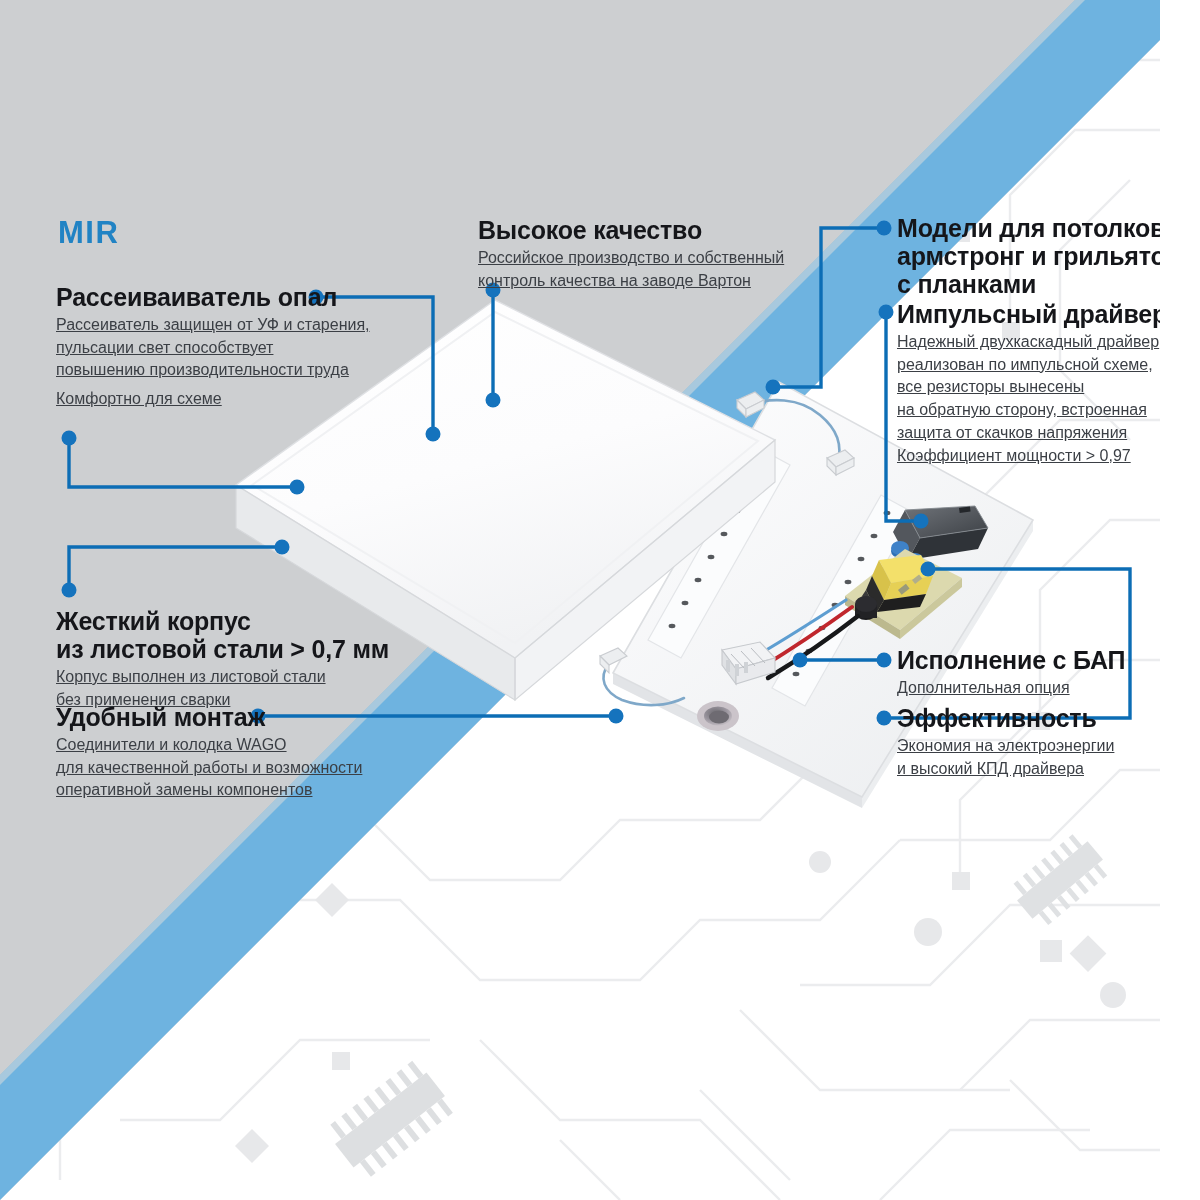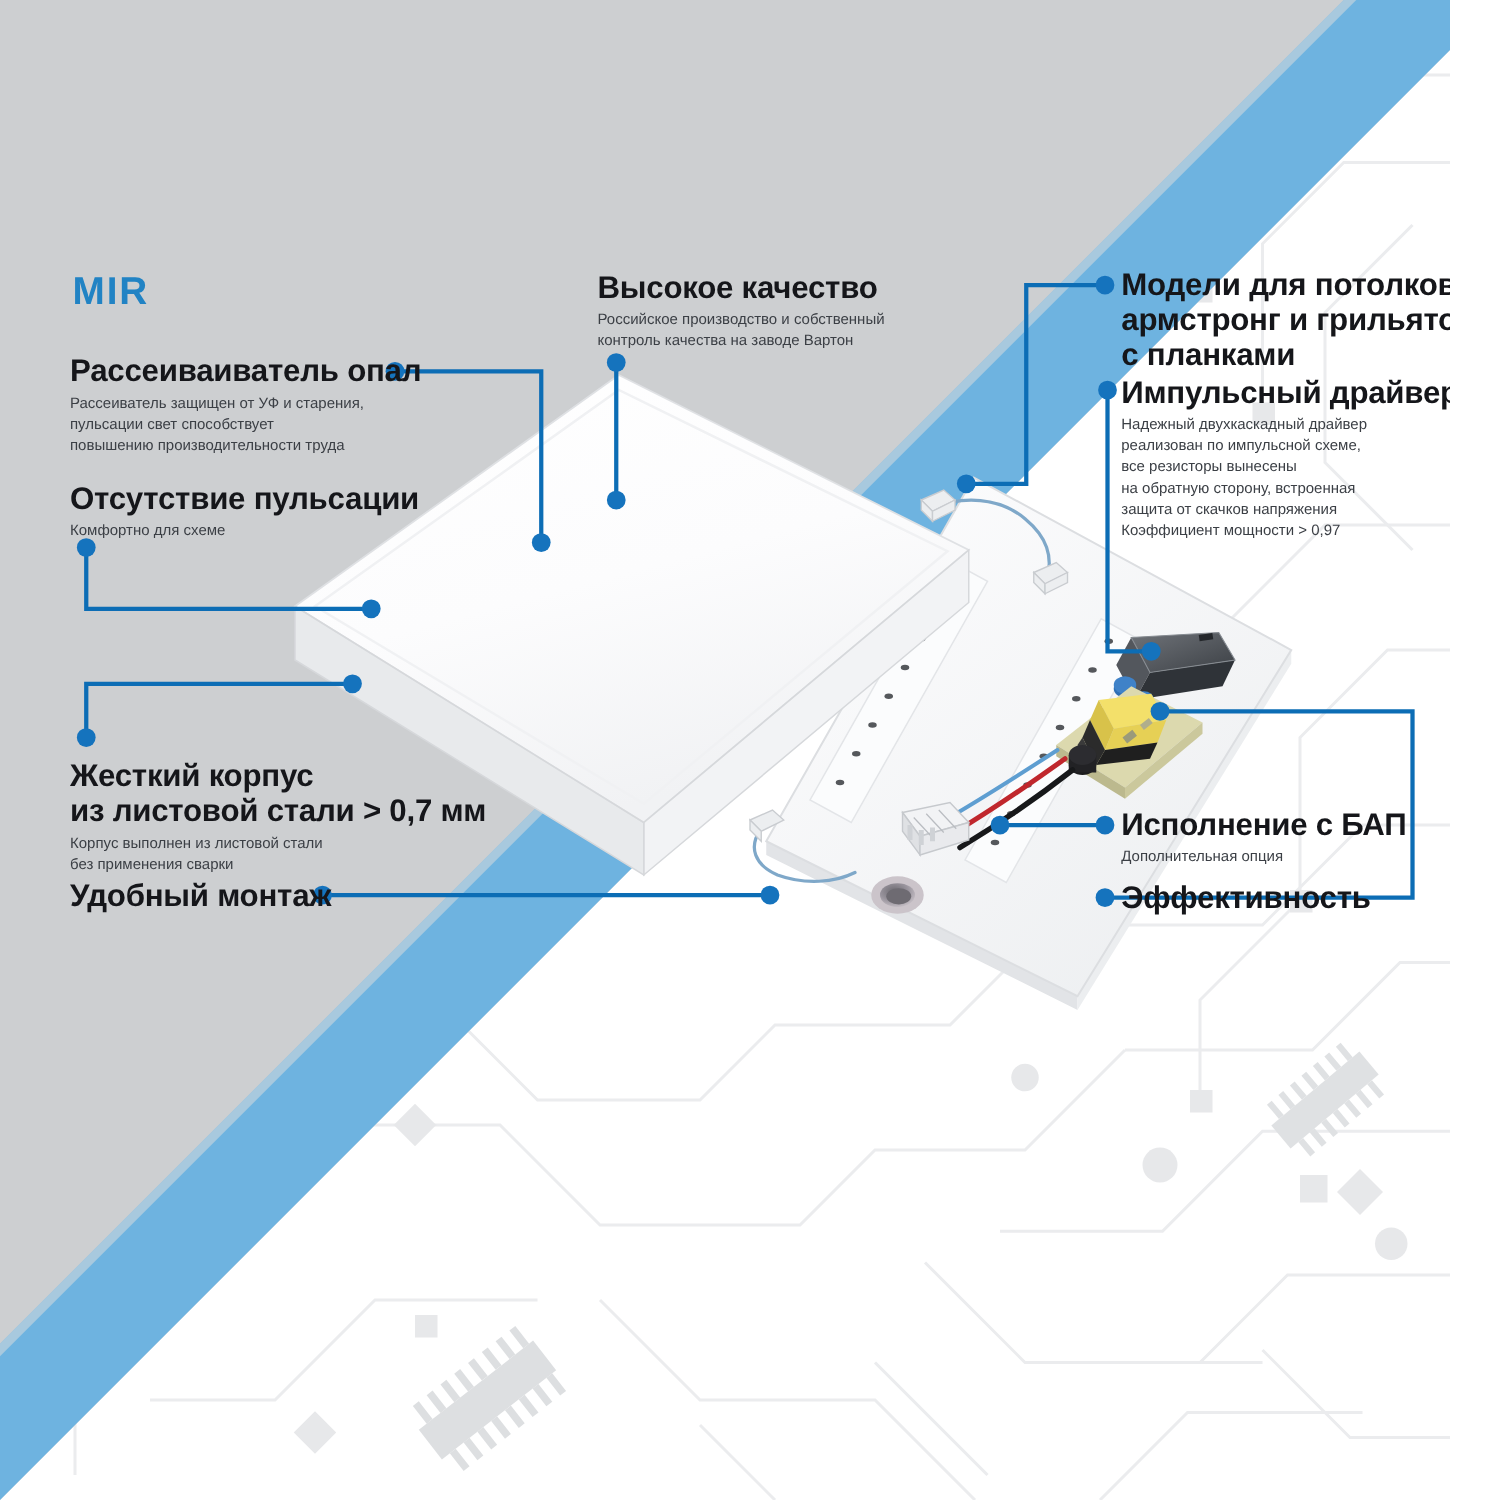--- a/index.html
+++ b/index.html
@@ -15,21 +15,21 @@
   .txtblock{position:absolute;}
   .h{
     font-weight:bold;color:#15161a;letter-spacing:-0.2px;
     line-height:1.12;margin:0;white-space:pre-line;
   }
   .s{
     color:#3b3f45;line-height:1.42;margin:3px 0 0 0;white-space:pre-line;
     font-weight:400;
   }
   .h.big{font-size:25px;}
-  .s.sm{font-size:12px;}
+  .s.sm{font-size:16px;text-decoration:underline;}
 
   .brand{
     position:absolute;font-size:31px;font-weight:600;letter-spacing:1.5px;
   }
 </style>
 </head>
 <body>
 
 <div id="stage">
 
@@ -352,33 +352,35 @@
   <div class="brand" style="left:58px;top:215px;color:#2183c4;">MIR</div>
 
   <div class="txtblock" style="left:56px;top:283px;width:330px;">
     <div class="h big">Рассеиваиватель опал</div>
     <div class="s sm">Рассеиватель защищен от УФ и старения,
 пульсации свет способствует
 повышению производительности труда</div>
   </div>
 
   <div class="txtblock" style="left:56px;top:385px;width:330px;">
-    <div class="h big">Отсутствие пульсации</div>
     <div class="s sm">Комфортно для схеме</div>
   </div>
 
   <div class="txtblock" style="left:56px;top:607px;width:360px;">
     <div class="h big">Жесткий корпус
 из листовой стали &gt; 0,7 мм</div>
     <div class="s sm">Корпус выполнен из листовой стали
 без применения сварки</div>
   </div>
 
   <div class="txtblock" style="left:56px;top:703px;width:350px;">
     <div class="h big">Удобный монтаж</div>
+    <div class="s sm">Соединители и колодка WAGO
+для качественной работы и возможности
+оперативной замены компонентов</div>
   </div>
 
   <div class="txtblock" style="left:478px;top:216px;width:320px;">
     <div class="h big">Высокое качество</div>
     <div class="s sm">Российское производство и собственный
 контроль качества на заводе Вартон</div>
   </div>
 
   <div class="txtblock" style="left:897px;top:214px;width:300px;">
     <div class="h big">Модели для потолков:
@@ -396,15 +398,17 @@
 Коэффициент мощности &gt; 0,97</div>
   </div>
 
   <div class="txtblock" style="left:897px;top:646px;width:300px;">
     <div class="h big">Исполнение с БАП</div>
     <div class="s sm">Дополнительная опция</div>
   </div>
 
   <div class="txtblock" style="left:897px;top:704px;width:300px;">
     <div class="h big">Эффективность</div>
+    <div class="s sm">Экономия на электроэнергии
+и высокий КПД драйвера</div>
   </div>
 
 </div>
 
 </body></html>

